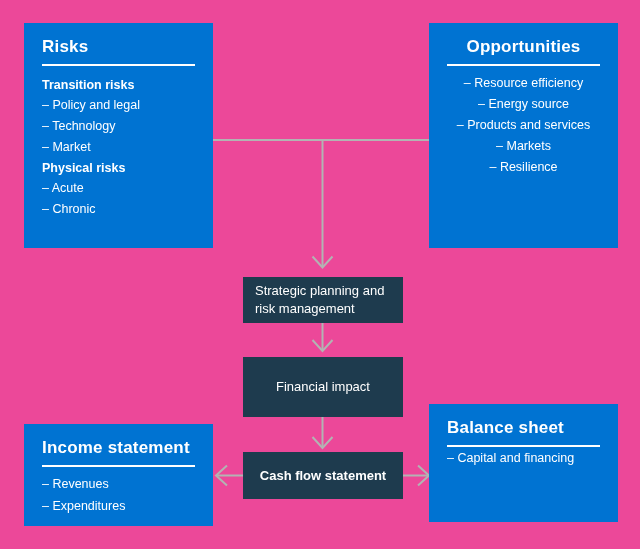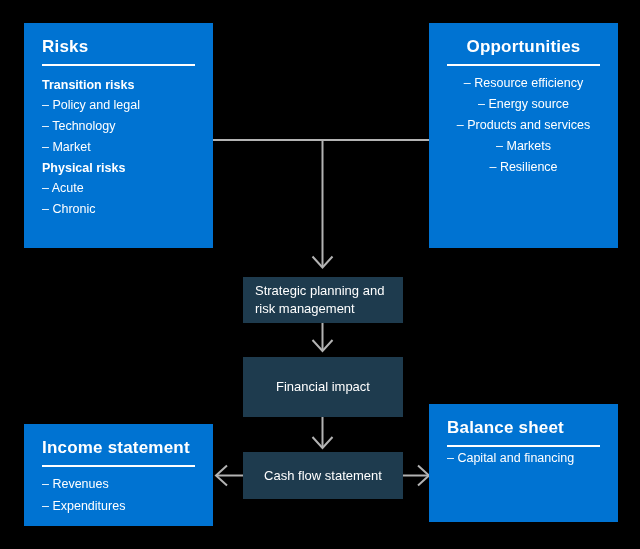--- a/index.html
+++ b/index.html
@@ -1,20 +1,20 @@
 <!DOCTYPE html>
 <html><head>
 <meta charset="utf-8">
 <style>
   html, body { margin: 0; padding: 0; background: #ffffff; }
   .canvas {
     position: relative;
     width: 640px;
     height: 549px;
-    background: #000000;
+    background: #ec4899;
     font-family: "Liberation Sans", "DejaVu Sans", sans-serif;
     overflow: hidden;
   }
   .connectors {
     position: absolute;
     left: 0; top: 0;
     width: 640px; height: 549px;
     pointer-events: none;
   }
   .panel {
@@ -64,21 +64,21 @@
     display: flex;
     align-items: center;
     justify-content: center;
     text-align: left;
     font-size: 13px;
     line-height: 18px;
     box-sizing: border-box;
   }
   .flow-strategic { left: 243px; top: 277px; width: 160px; height: 46px; }
   .flow-financial { left: 243px; top: 357px; width: 160px; height: 60px; }
-  .flow-cashflow  { left: 243px; top: 452px; width: 160px; height: 47px; }
+  .flow-cashflow  { left: 243px; top: 452px; width: 160px; height: 47px; font-weight: bold; }
   .flow-strategic .flow-label { max-width: 136px; }
 </style>
 </head>
 <body>
 
 <div class="canvas">
 
   <svg class="connectors" viewBox="0 0 640 549" fill="none">
     <line x1="213" y1="140" x2="429" y2="140" stroke-width="2" stroke="#b3b3b3"></line>
     <line x1="322.5" y1="140" x2="322.5" y2="267" stroke-width="2" stroke="#b3b3b3"></line>

